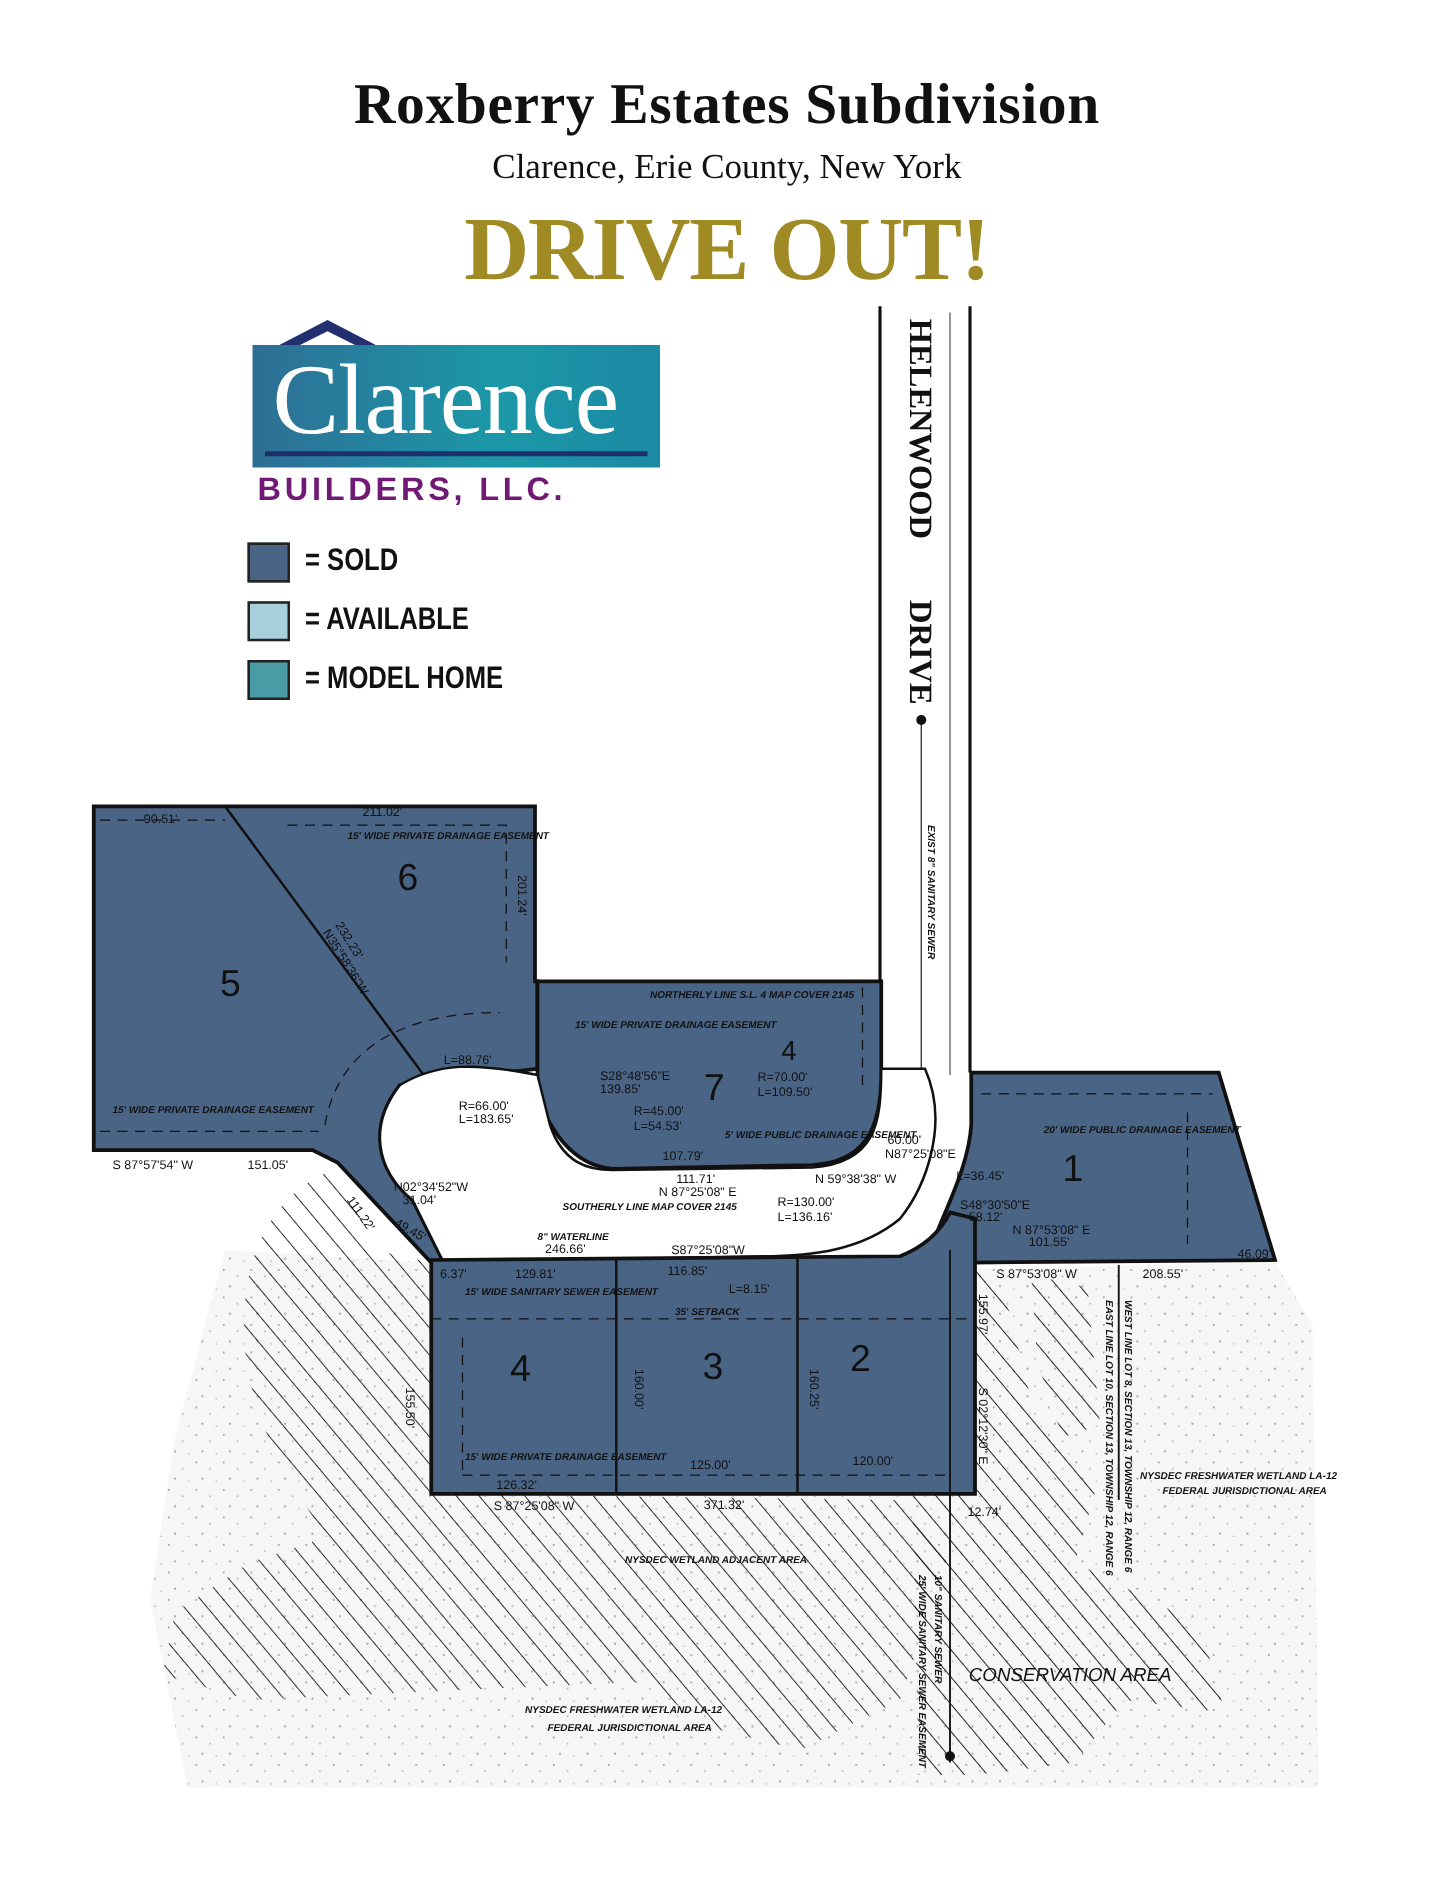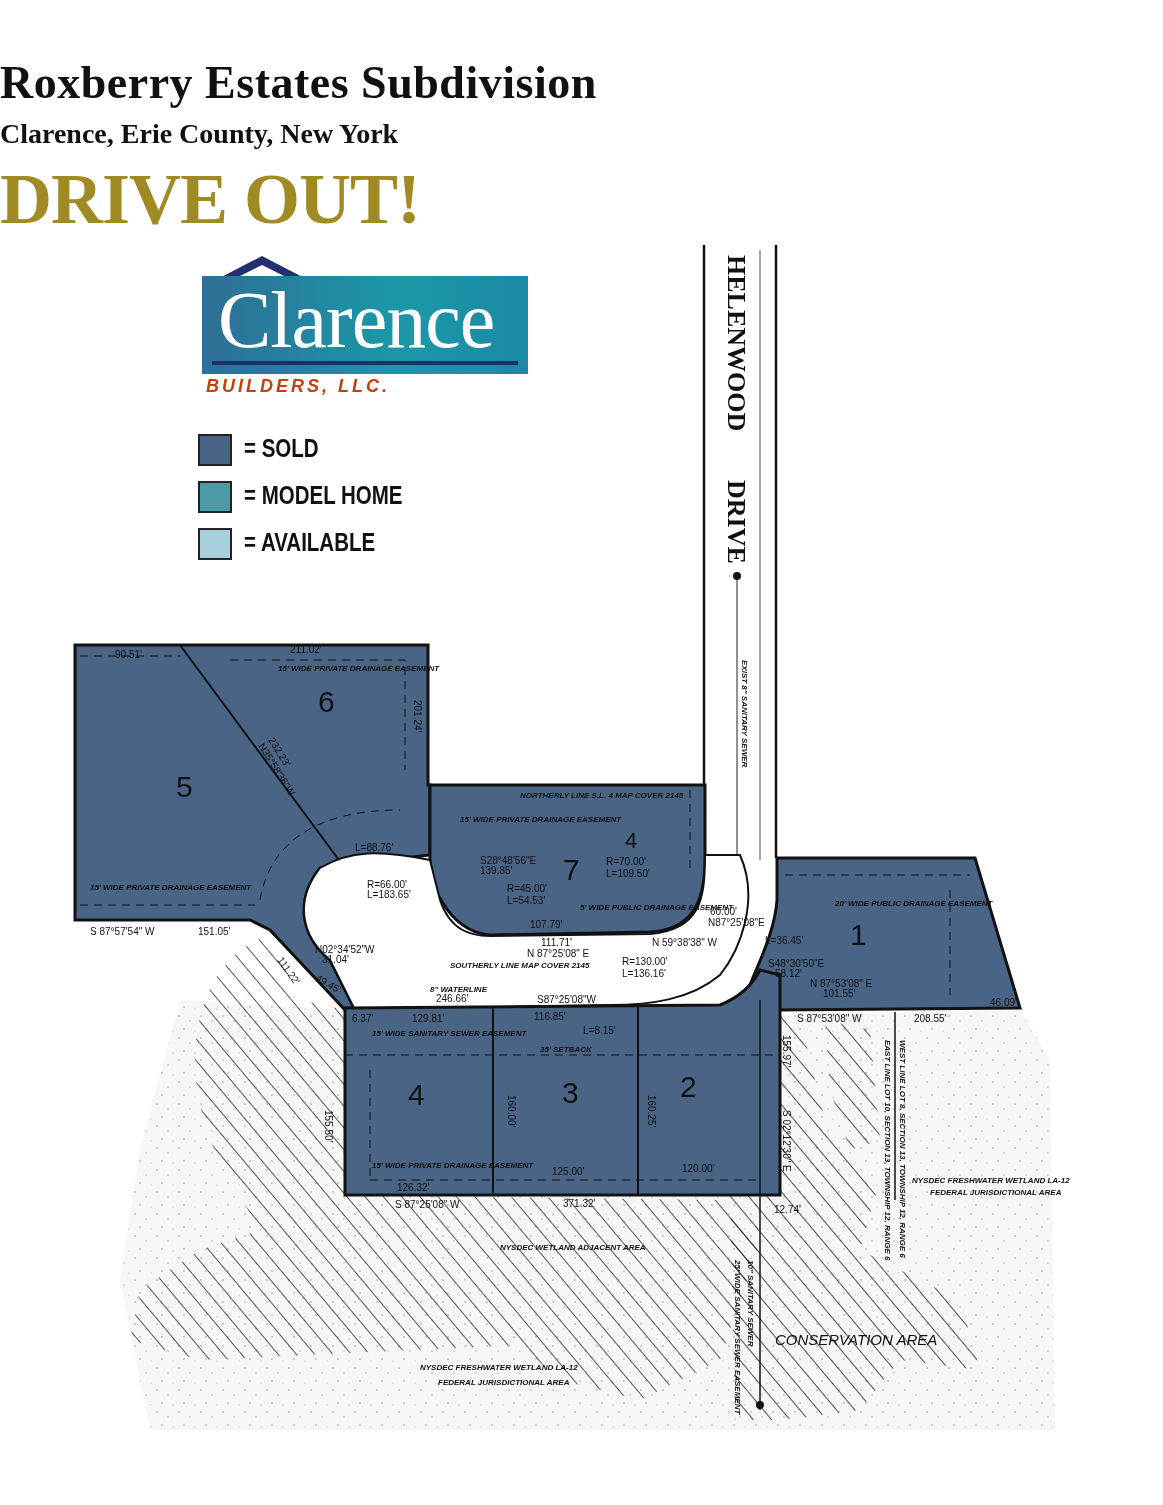--- a/index.html
+++ b/index.html
@@ -1,26 +1,26 @@
 <!DOCTYPE html>
 <html><head>
 <meta charset="utf-8">
 <style>
   html, body { margin:0; padding:0; background:#ffffff; }
   body { width:1163px; height:1505px; position:relative; overflow:hidden; font-family:"Liberation Serif", serif; }
-  .title { position:absolute; left:0; width:1163px; text-align:left; color:#111; }
+  .title { position:absolute; left:0; width:1163px; text-align:center; color:#111; }
   #t1 { top:56px; font-size:46px; font-weight:bold; letter-spacing:0.5px; }
-  #t2 { top:118px; font-size:28px; font-weight:bold; }
+  #t2 { top:118px; font-size:28px; font-weight:normal; }
   #t3 { top:158px; font-size:72px; font-weight:bold; color:#a08a24; letter-spacing:-1px; }
   .logo { position:absolute; left:196px; top:254px; width:340px; height:160px; }
   .logo-band { position:absolute; left:6px; top:22px; width:326px; height:98px; background:linear-gradient(90deg,#2e6e95 0%,#1b98a8 60%,#1b89a3 100%); }
   .logo-roof { position:absolute; left:6px; top:0; }
   .logo-word { position:absolute; left:22px; top:26px; font-size:80px; color:#ffffff; font-family:"Liberation Serif", serif; letter-spacing:-1px; line-height:80px; }
   .logo-under { position:absolute; left:16px; top:107px; width:306px; height:4px; background:#1f2f6b; }
-  .logo-sub { position:absolute; left:10px; top:122px; font-family:"Liberation Sans", sans-serif; font-size:18px; color:#c2410c; letter-spacing:3px; font-weight:bold;font-style:italic;}
+  .logo-sub { position:absolute; left:10px; top:122px; font-family:"Liberation Sans", sans-serif; font-size:26px; color:#701a75; letter-spacing:3px; font-weight:bold;}
   .legend { position:absolute; left:198px; top:434px; }
   .legend-row { display:flex; height:47px; }
   .swatch { width:34px; height:32px; border:2px solid #222; box-sizing:border-box; margin-right:12px; }
   .legend-label { font-family:"Liberation Sans", sans-serif; font-weight:bold; font-size:25px; color:#111; transform:scaleX(0.82); transform-origin:left center; white-space:nowrap; }
   svg.map { position:absolute; left:0; top:0; }
   .lot-num { font-family:"Liberation Sans", sans-serif; font-size:30px; fill:#111; }
   .dim { font-family:"Liberation Sans", sans-serif; font-size:10px; fill:#111; }
   .note { font-family:"Liberation Sans", sans-serif; font-size:8px; fill:#111; font-style:italic; font-weight:bold;}
   .street { font-family:"Liberation Serif", serif; font-size:26px; font-weight:bold; fill:#111; }
 </style>
@@ -42,26 +42,26 @@
   <div class="logo-under"></div>
   <div class="logo-sub">BUILDERS, LLC.</div>
 </div>
 
 <div class="legend">
   <div class="legend-row">
     <div class="swatch" style="background:#4a6485"></div>
     <span class="legend-label">= SOLD</span>
   </div>
   <div class="legend-row">
+    <div class="swatch" style="background:#a6cedb"></div>
+    <span class="legend-label">= AVAILABLE</span>
+  </div>
+  <div class="legend-row">
     <div class="swatch" style="background:#4a9ba6"></div>
     <span class="legend-label">= MODEL HOME</span>
-  </div>
-  <div class="legend-row">
-    <div class="swatch" style="background:#a6cedb"></div>
-    <span class="legend-label">= AVAILABLE</span>
   </div>
 </div>
 
 <svg class="map" width="1163" height="1505" viewBox="0 0 1163 1505">
   <defs>
     <pattern id="hatch" width="14" height="14" patternUnits="userSpaceOnUse" patternTransform="rotate(-40)">
       <line x1="0" y1="0" x2="0" y2="14" stroke="#222" stroke-width="1.6"></line>
     </pattern>
     <pattern id="stipple" width="22" height="22" patternUnits="userSpaceOnUse">
       <rect width="22" height="22" fill="#f6f6f6"></rect>

